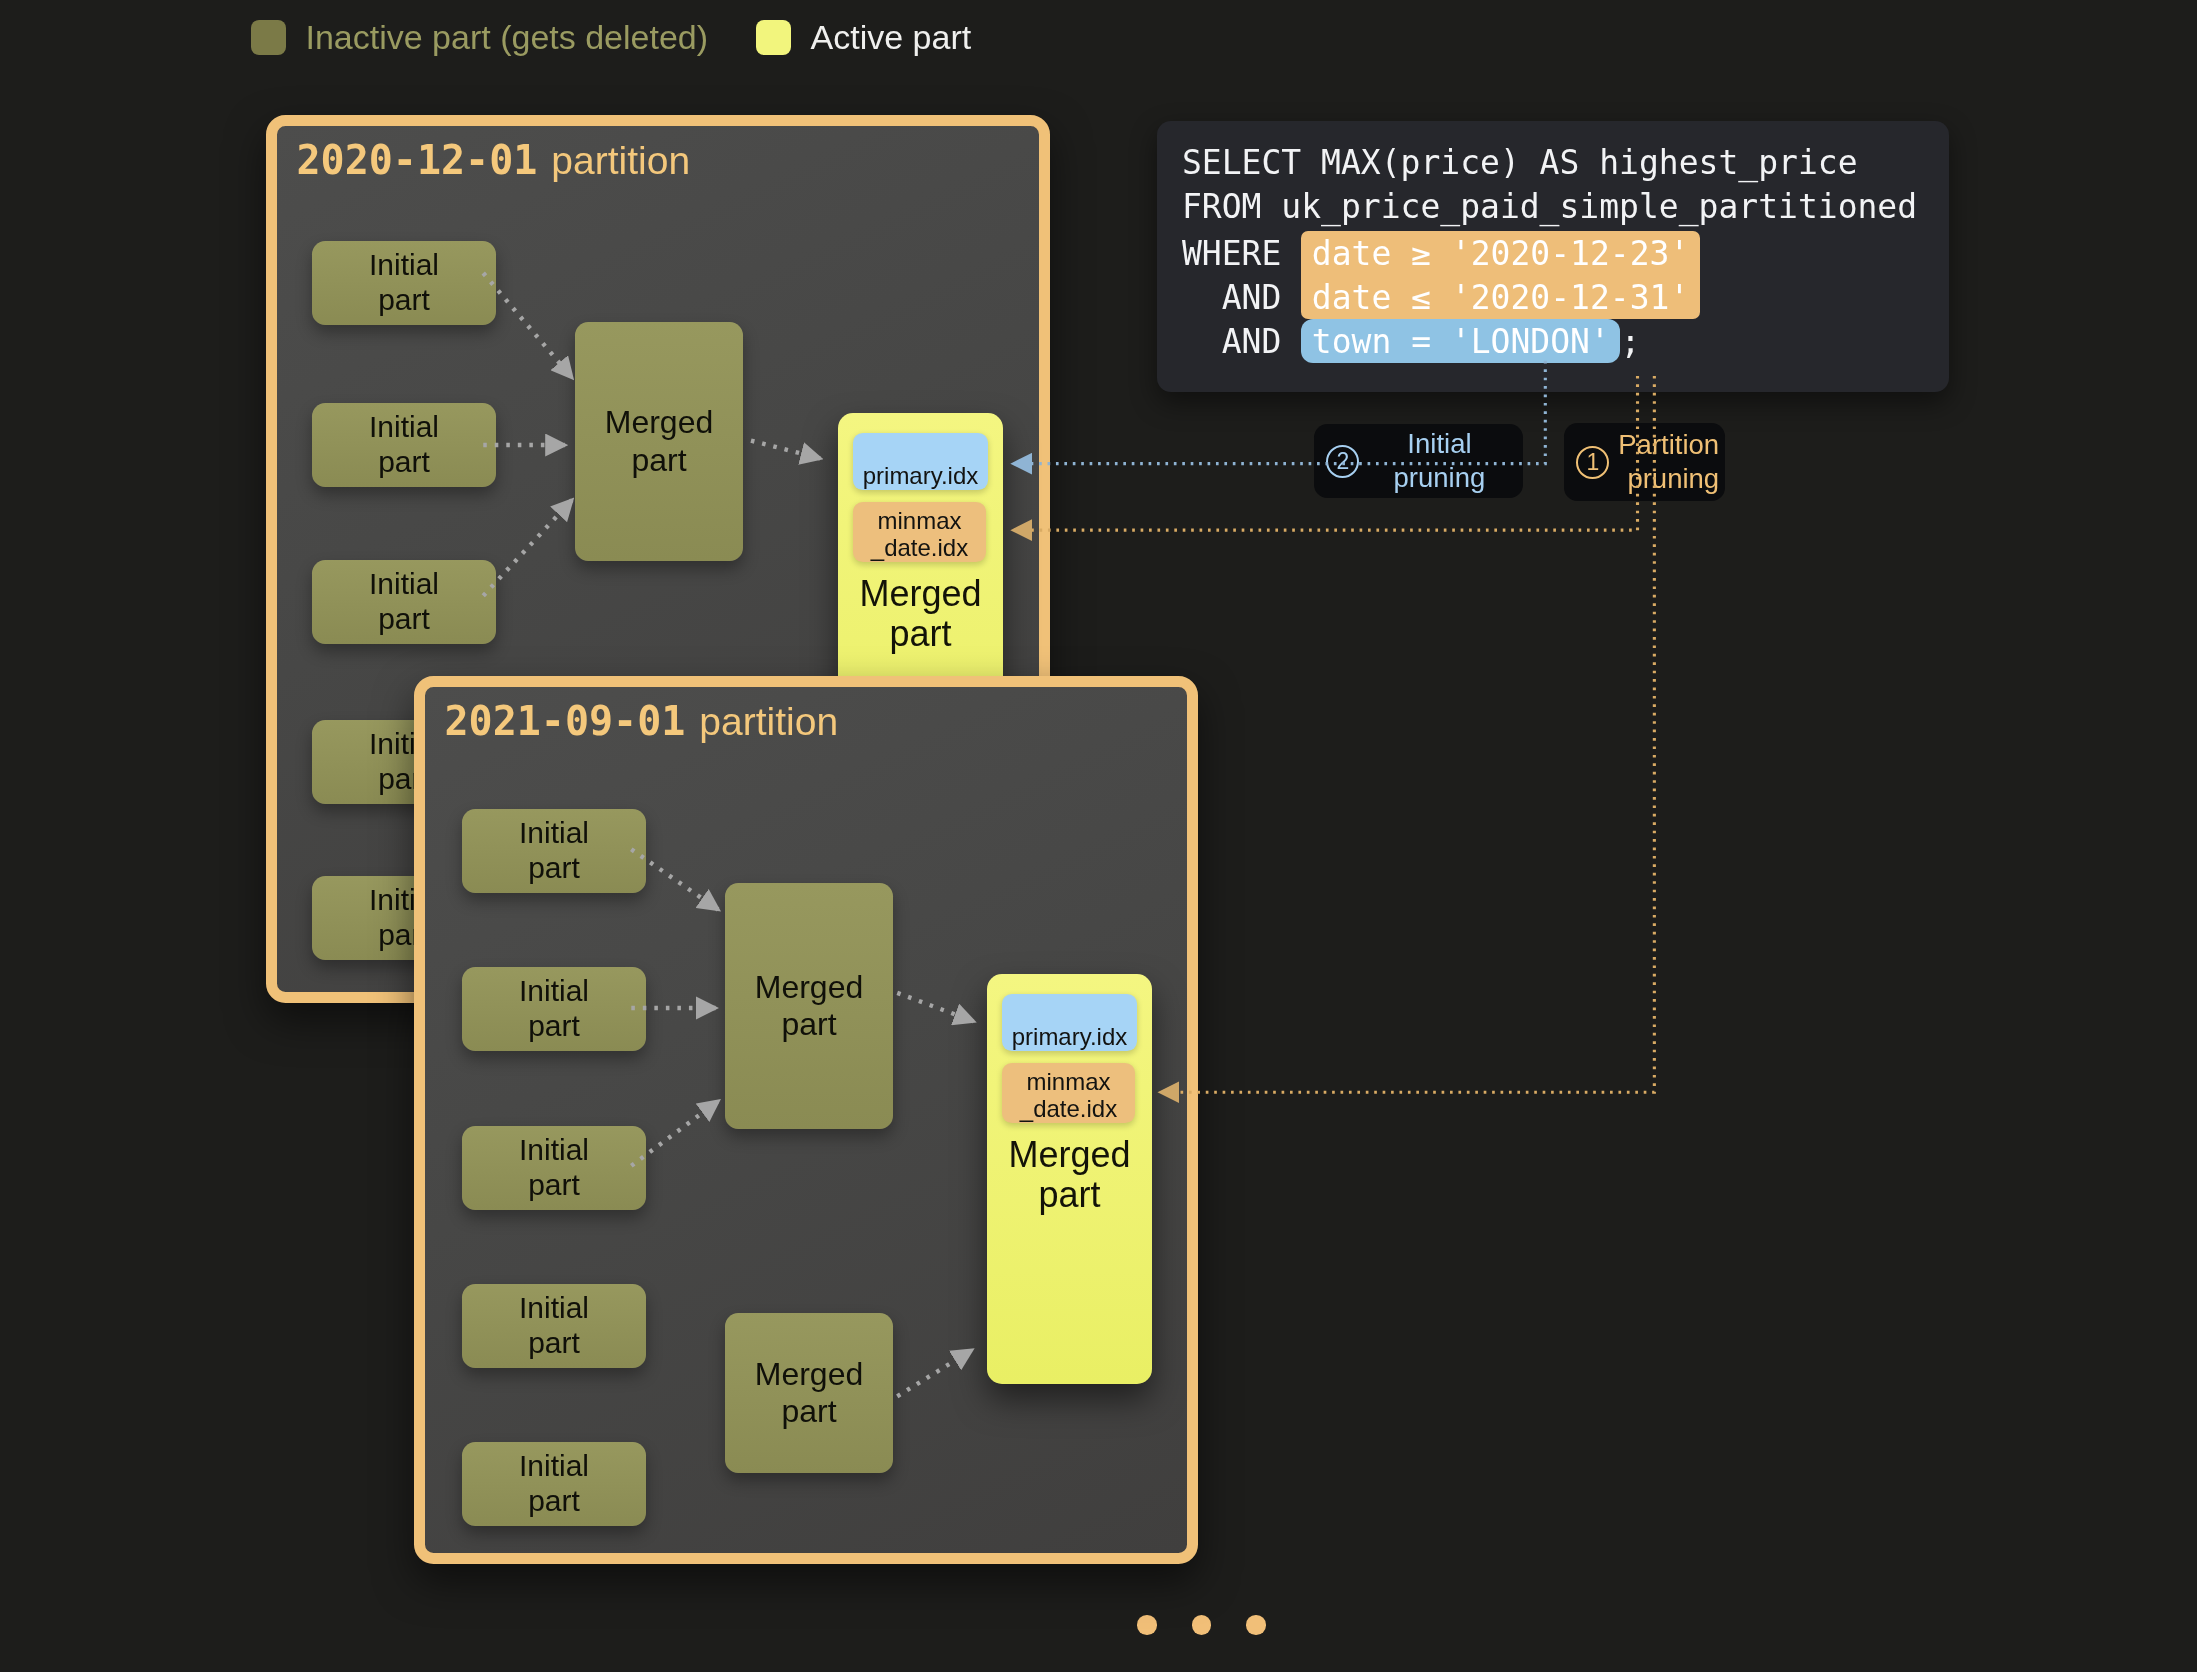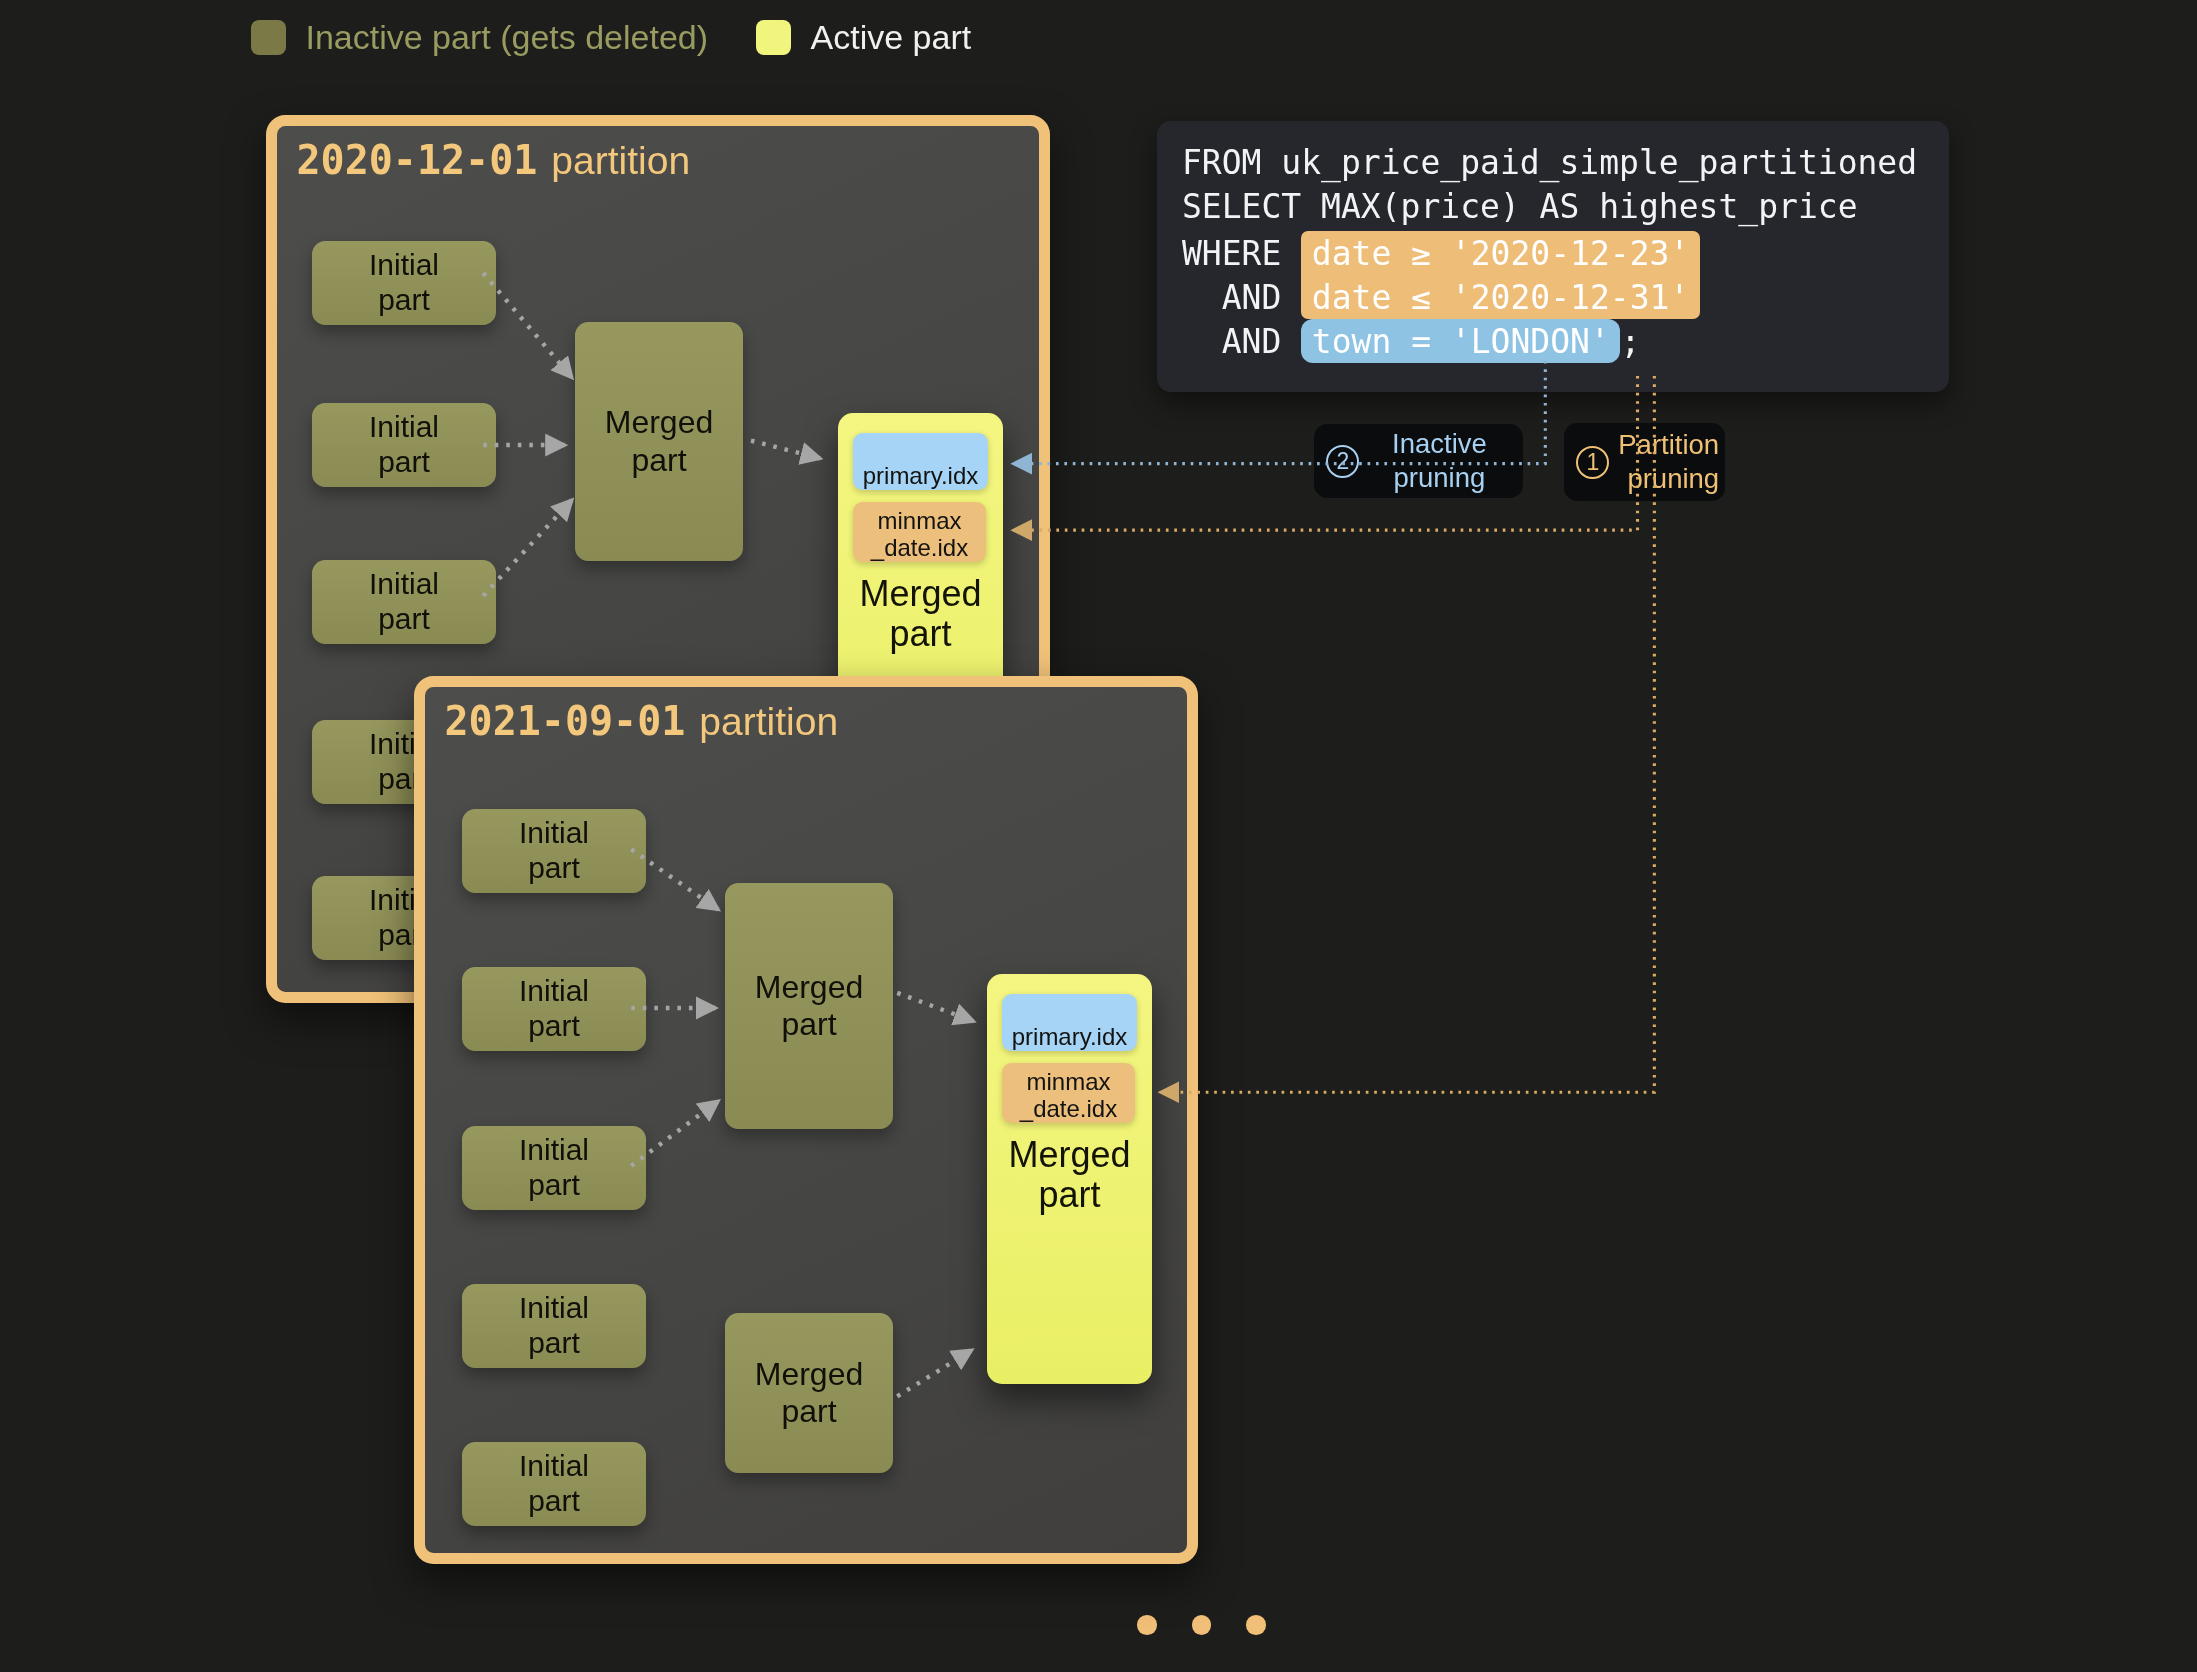--- a/index.html
+++ b/index.html
@@ -140,31 +140,31 @@
       </div>
       <div class="idx minmax" style="left:15px;top:89px;width:133px;height:60px;">
         <span>minmax</span>
         <span>_date.idx</span>
       </div>
       <div class="active-label" style="top:161px;">Merged part</div>
     </div>
   </div>
 
   <div class="sql-panel">
+    <div class="code-line">SELECT MAX(price) AS highest_price</div>
     <div class="code-line">FROM uk_price_paid_simple_partitioned</div>
-    <div class="code-line">SELECT MAX(price) AS highest_price</div>
     <div class="code-line"><span>WHERE </span><span class="hl hl-orange hl-top">date ≥ '2020-12-23'</span></div>
     <div class="code-line"><span>  AND </span><span class="hl hl-orange hl-bottom">date ≤ '2020-12-31'</span></div>
     <div class="code-line"><span>  AND </span><span class="hl hl-blue">town = 'LONDON'</span><span>;</span></div>
   </div>
 
   <div class="callout" id="callout-granule">
     <span class="circle-num">2</span>
     <span class="callout-text">
-      <span>Inactive</span><br>
+      <span>Initial</span><br>
       <span>pruning</span>
     </span>
   </div>
   <div class="callout" id="callout-partition">
     <span class="circle-num">1</span>
     <span class="callout-text">
       <span>Partition</span><br>
       <span>pruning</span>
     </span>
   </div>

